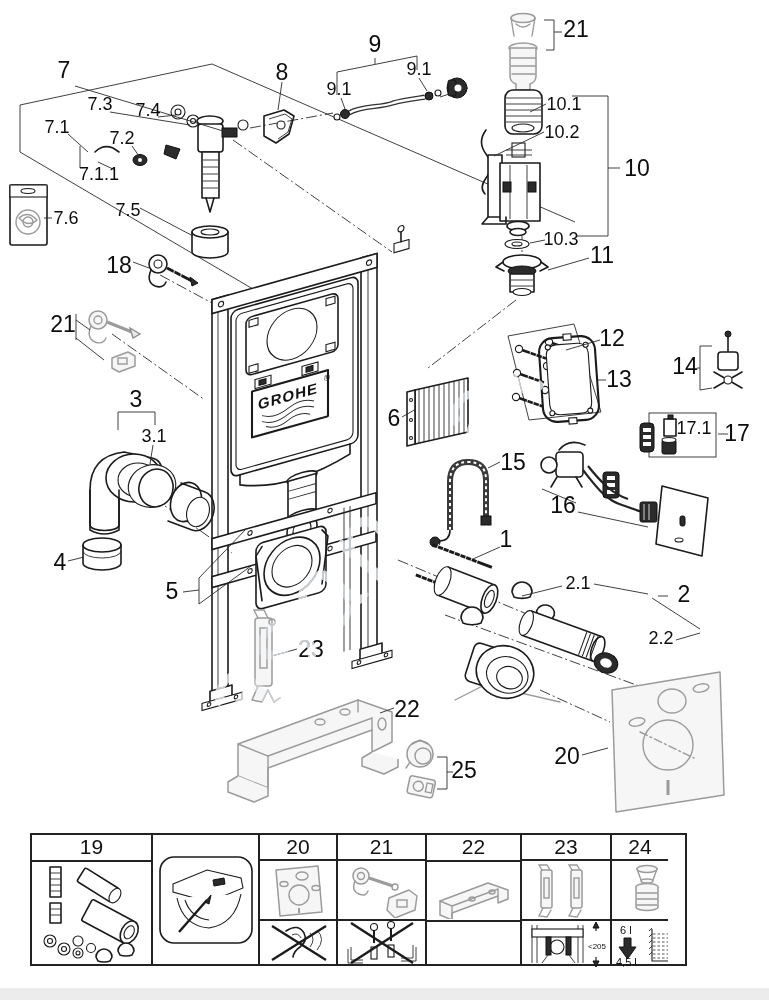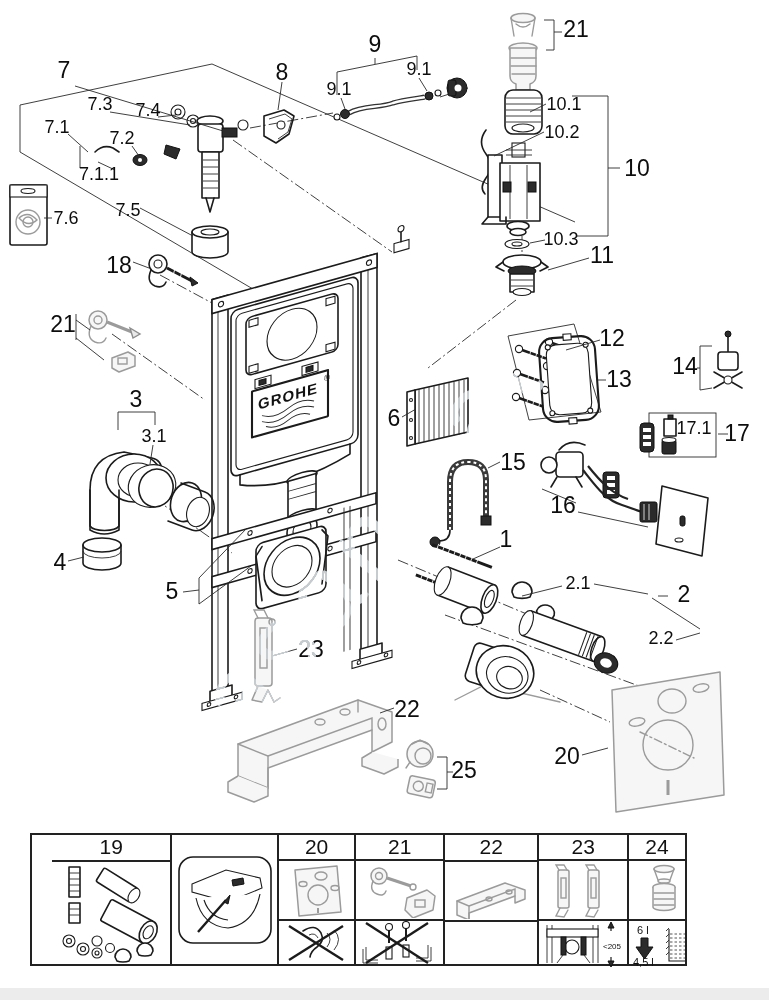--- a/index.html
+++ b/index.html
@@ -21,27 +21,27 @@
   text.lb{font-size:23px;fill:#0d0d0d;}
   text.lbs{font-size:18px;fill:#0d0d0d;}
   text.logo{font-size:15px;font-weight:bold;letter-spacing:1px;fill:#111;}
 
   .watermark{position:absolute;left:150px;top:700px;transform:rotate(-50deg);transform-origin:0 0;
              font-size:108px;letter-spacing:8px;color:#c6cbd0;mix-blend-mode:lighten;
              white-space:nowrap;pointer-events:none;}
 
   
   .legend{position:absolute;left:30px;top:833px;width:657px;height:133px;display:flex;
-          border:2px solid #222;box-sizing:border-box;background:#fff;padding-left:20px;}
+          border:2px solid #222;box-sizing:border-box;background:#fff;}
   .cell{border-right:2px solid #222;box-sizing:border-box;display:flex;flex-direction:column;}
   .cell:last-child{border-right:none;}
   .num{height:25px;line-height:24px;text-align:center;font-size:21px;color:#111;
        border-bottom:2px solid #222;}
   .sub-top{flex:0 0 58px;border-bottom:2px solid #222;display:flex;align-items:center;justify-content:center;}
-  .sub-bot{flex:1;display:flex;align-items:center;justify-content:flex-start;}
+  .sub-bot{flex:1;display:flex;align-items:center;justify-content:center;}
   .fill{flex:1;display:flex;align-items:center;justify-content:center;}
   .bottom-strip{position:absolute;left:0;top:988px;width:769px;height:12px;background:#ececec;}
 </style>
 </head>
 <body>
 
 <div class="stage">
 
 <svg width="769" height="1000" viewBox="0 0 769 1000">
   <defs>

